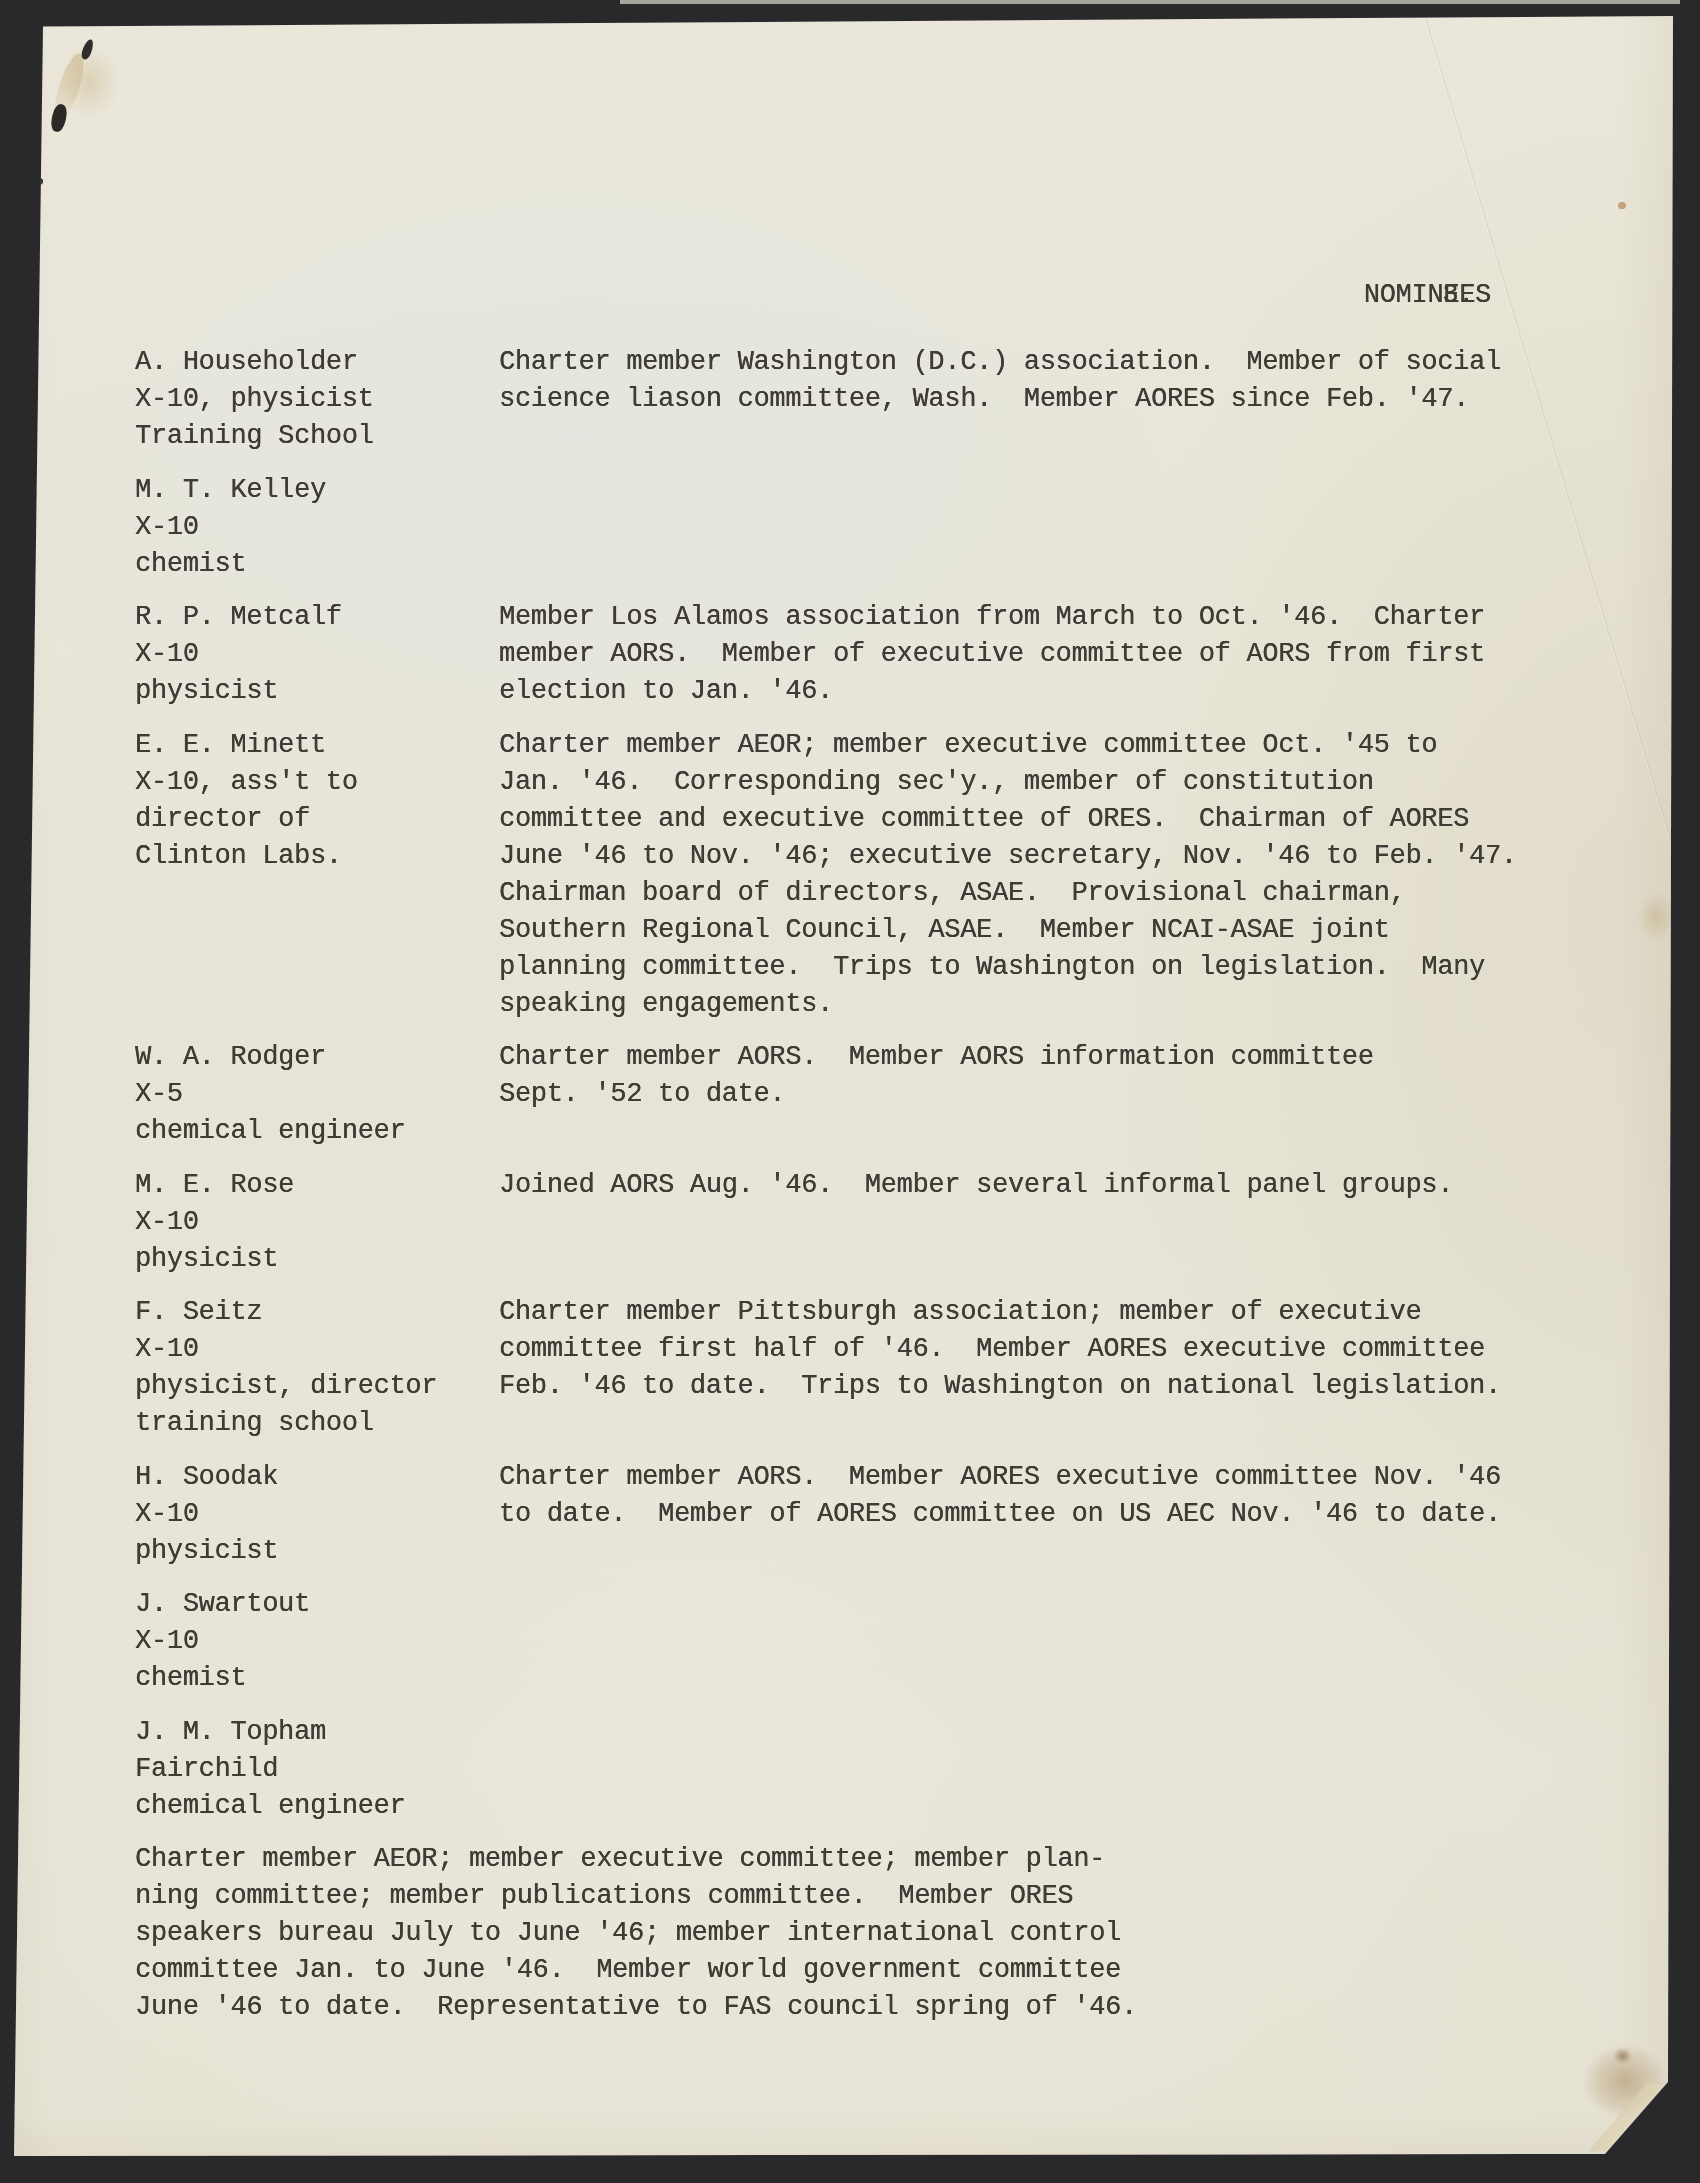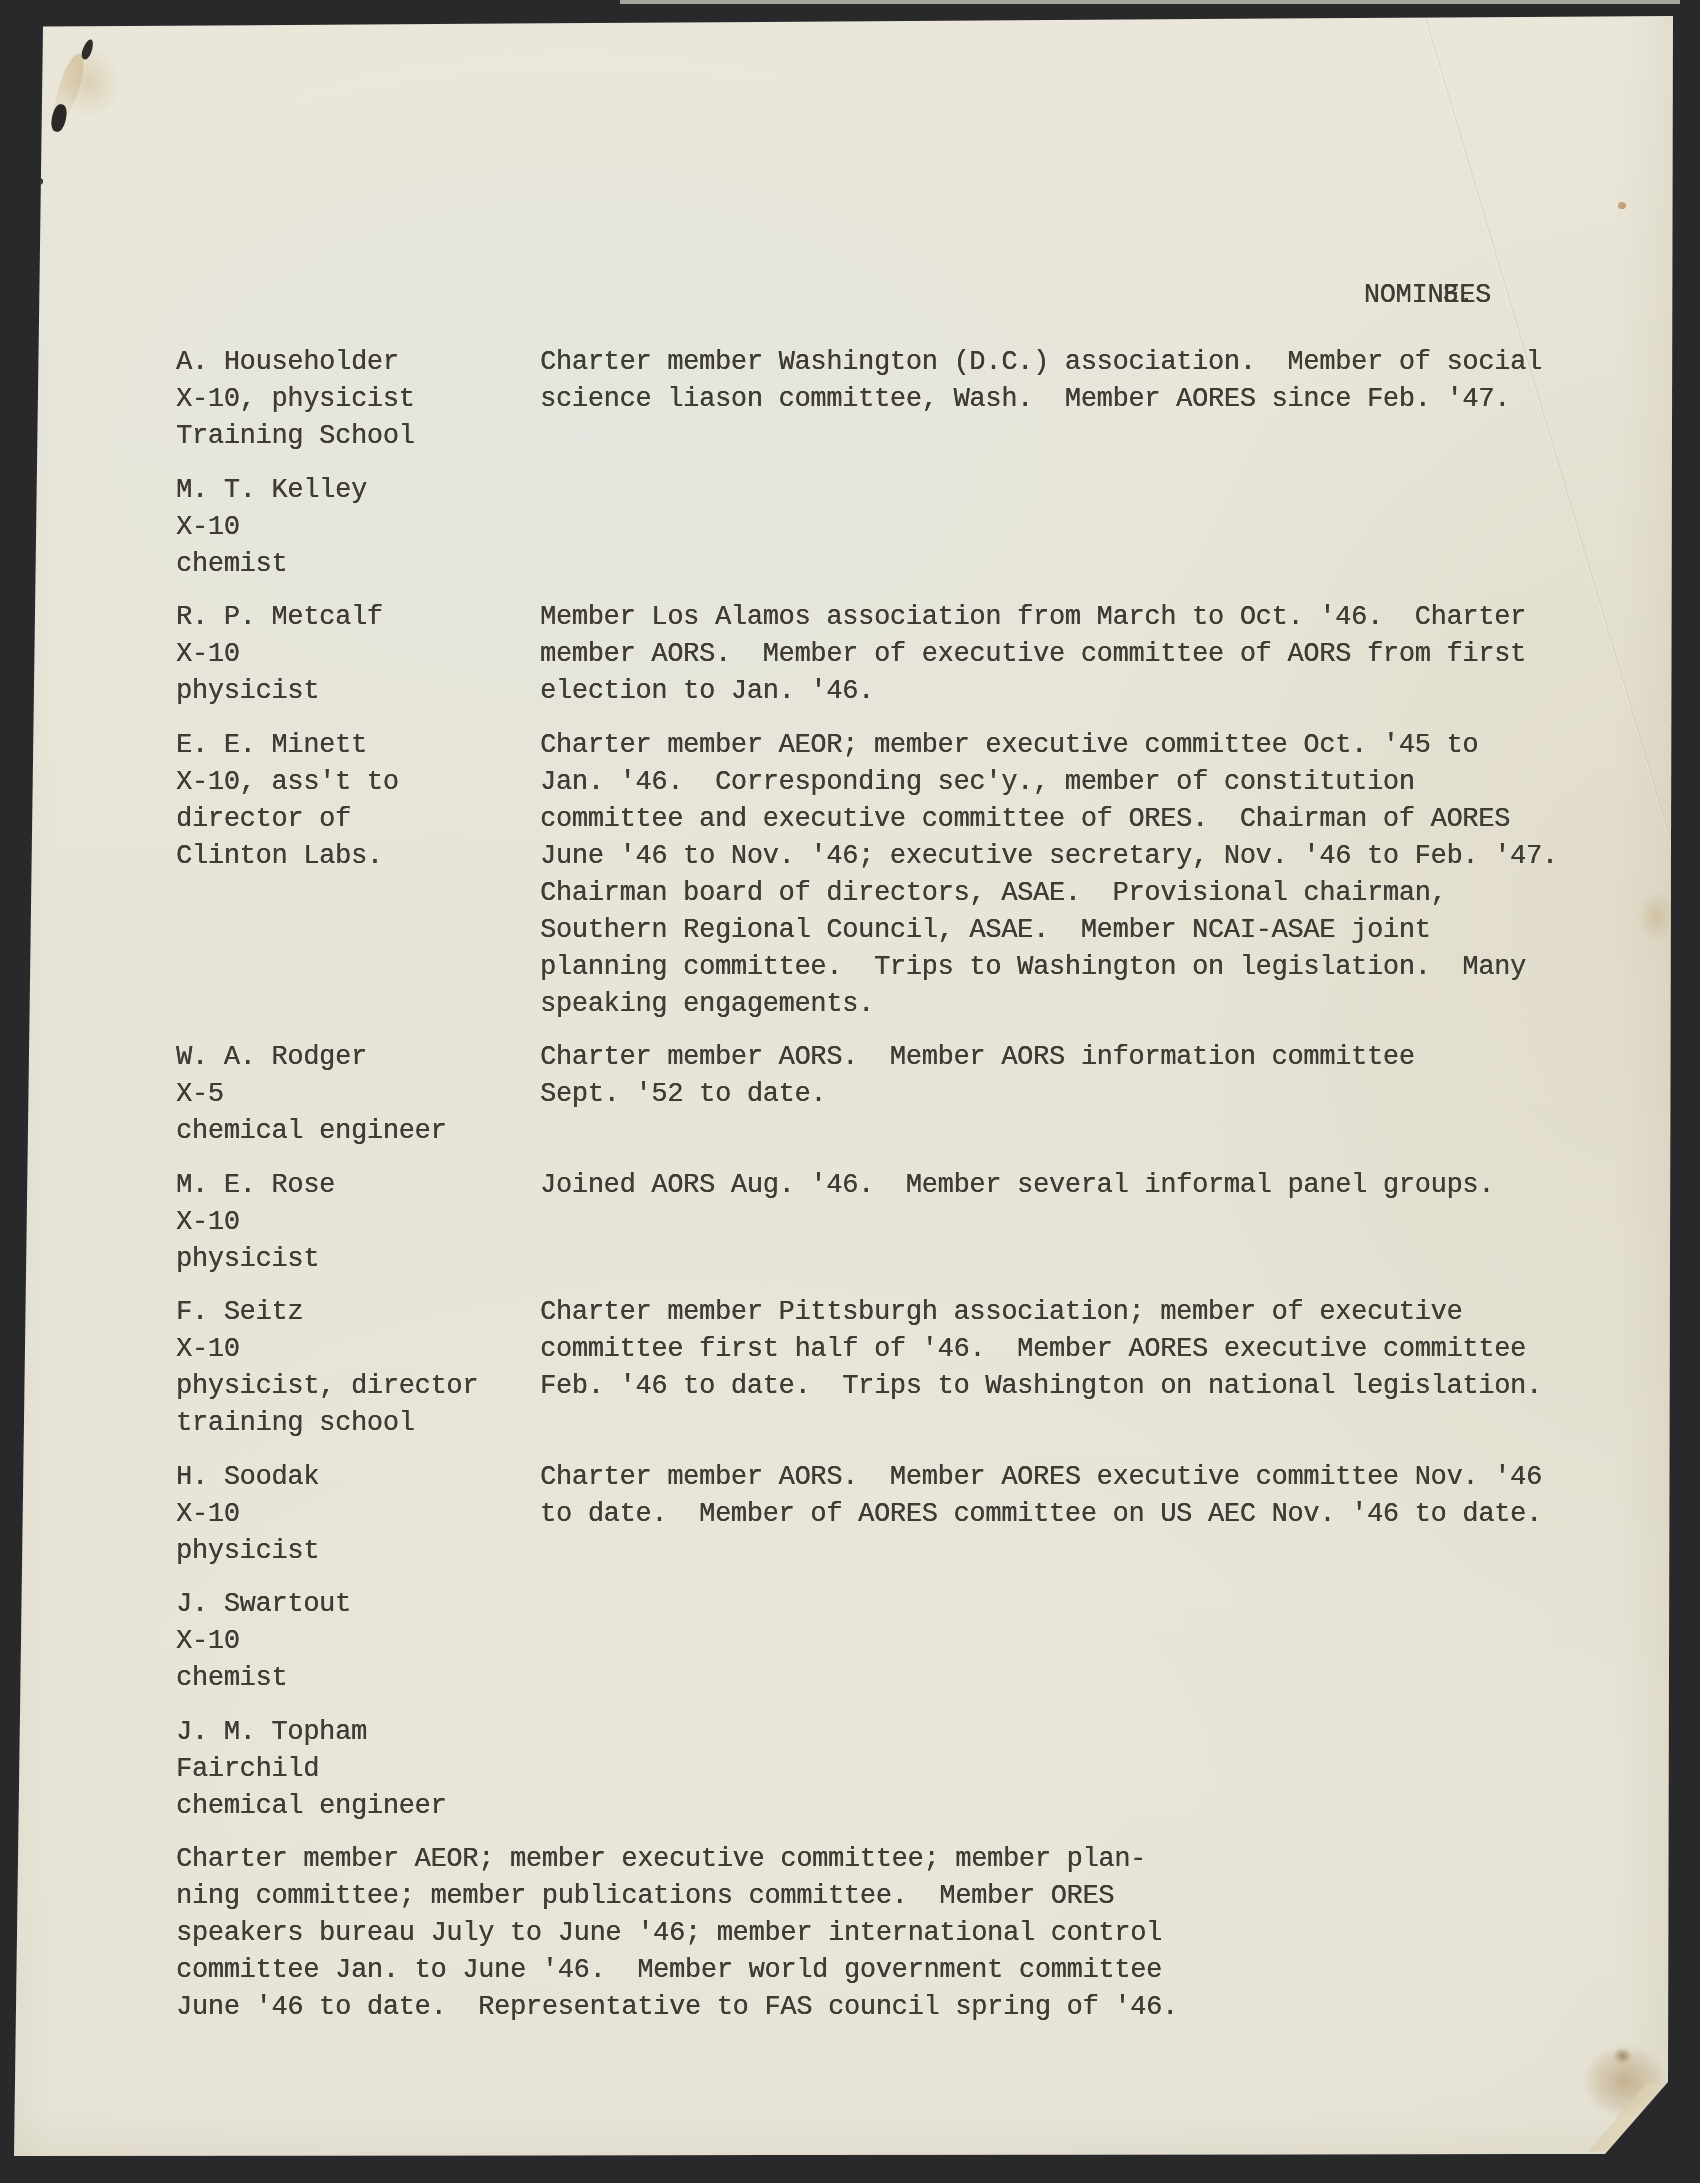--- a/index.html
+++ b/index.html
@@ -125,21 +125,21 @@
     position: absolute;
     right: 54px; top: 0;
     white-space: pre;
   }
   .entries { margin-top: 30px; }
   .entry {
     display: grid;
     grid-template-columns: 364px 1fr;
     margin-bottom: 16.5px;
   }
-  .entry-name, .entry-desc { white-space: pre; margin-left: 41px; }
+  .entry-name, .entry-desc { white-space: pre; }
 </style>
 </head>
 <body style="--backdrop: #29282b; --paper: #e9e6d9; --ink: #3e3c35;">
 
 <div class="scene">
   <div class="scan-sliver"></div>
 
   <div class="paper">
     <div class="crease"></div>
 

